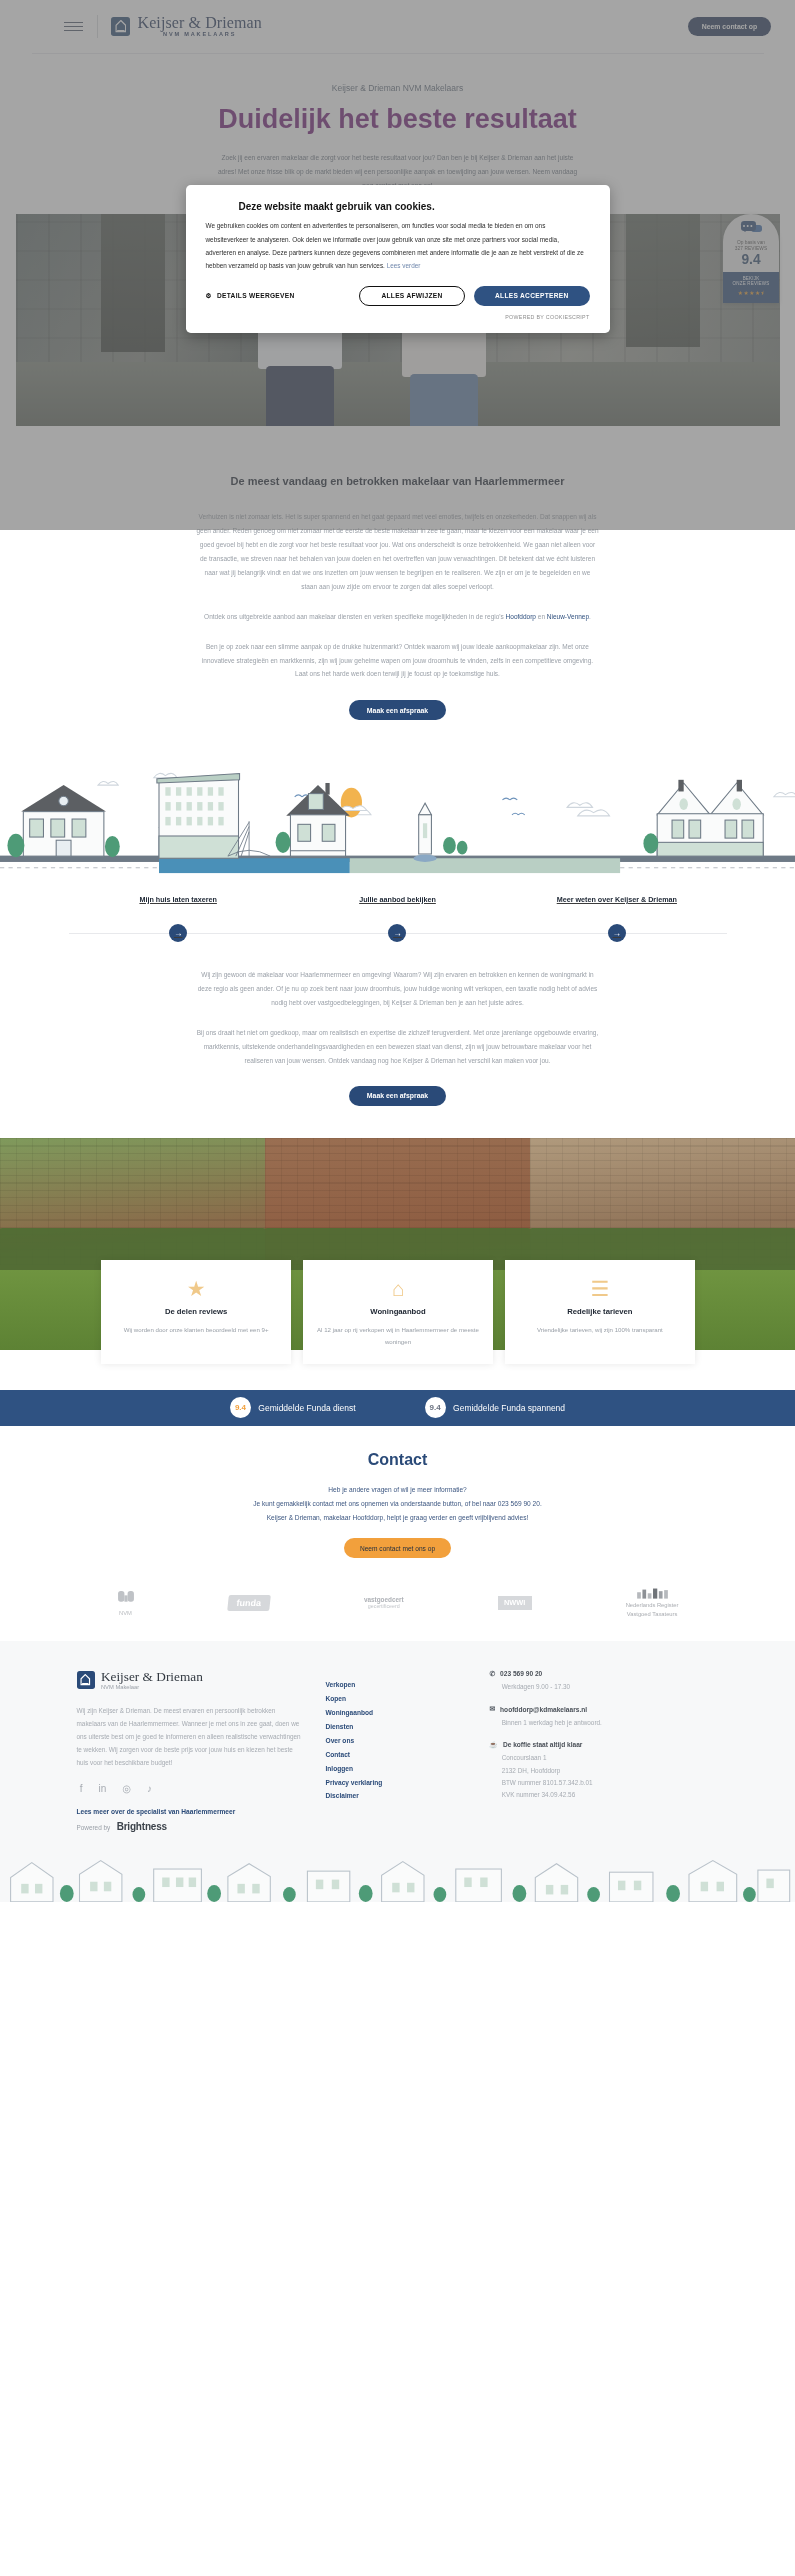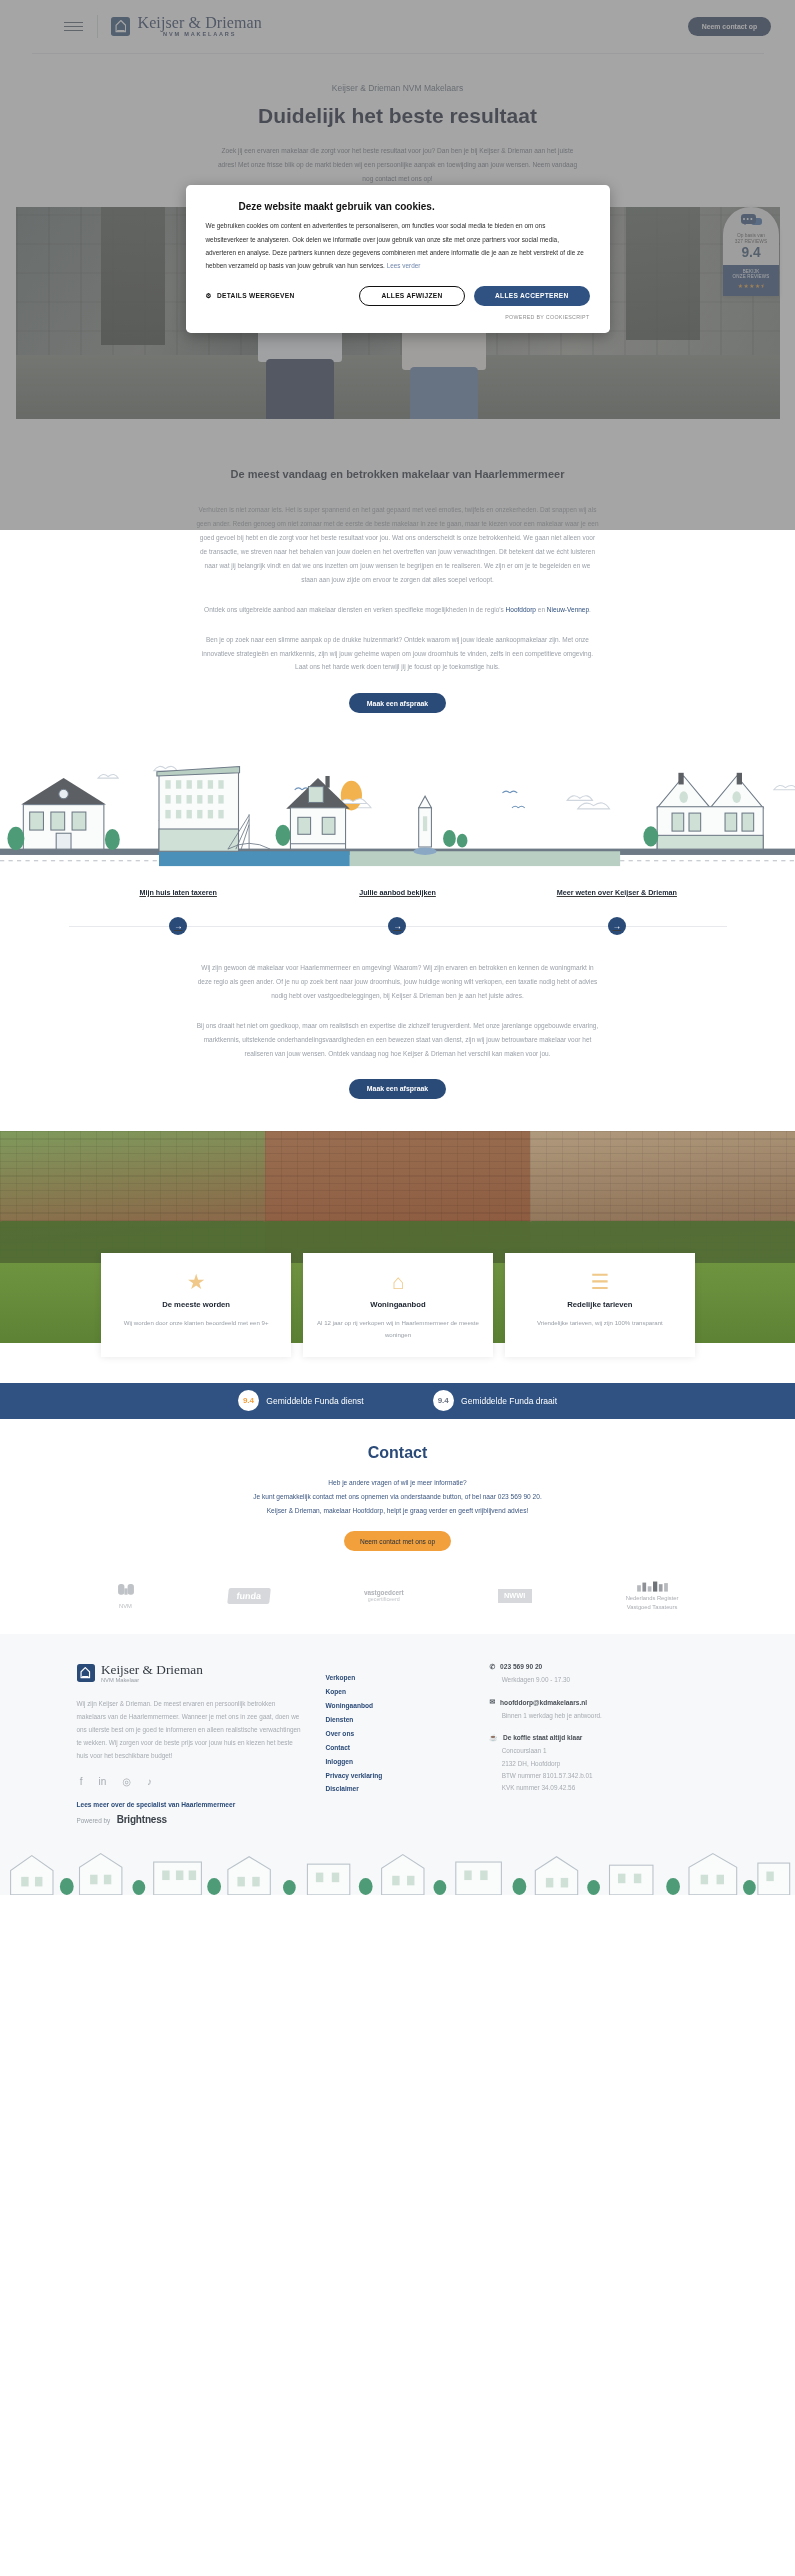--- a/index.html
+++ b/index.html
@@ -46,21 +46,21 @@
     margin-left: auto;
     background: #24365a; color: #fff; border: none; border-radius: 11.7px;
     padding: 5.8px 13.8px; font-size: 6.9px; font-weight: bold; cursor: pointer;
     white-space: nowrap;
   }
   .hdr-rule { height: 0.5px; background: #e6e8ec; width: 732px; margin: 0 auto; }
 
   
   .hero { position: relative; text-align: center; padding-top: 29px; }
   .hero-eyebrow { font-size: 8.5px; color: #5f6b7a; margin-bottom: 11.7px; }
-  .hero-title { font-size: 21px; font-weight: bold; color: #0f172a; margin-bottom: 16px; }
+  .hero-title { font-size: 27px; font-weight: bold; color: #701a75; margin-bottom: 16px; }
   .hero-lead {
     width: 366px; margin: 0 auto; font-size: 6.6px; line-height: 2.1; color: #6d7682;
   }
   .hero-band { position: relative; margin-top: 21px; height: 212px; }
   .hero-img {
     position: absolute; left: 16px; top: 0; width: 764px; height: 212px;
     background:
       linear-gradient(180deg, rgba(60,70,80,.25), rgba(60,70,80,.1)),
       linear-gradient(115deg,#6e7a74 0%,#8d9187 22%,#5d6660 38%,#8f948c 55%,#b3b4a8 72%,#7e857c 100%);
     overflow: hidden;
@@ -476,21 +476,21 @@
     </div>
     <div class="ph ph3">
       <div class="bricks"></div>
         <div class="hedge"></div>
         <div class="lawn"></div>
     </div>
 
     <div class="cards">
       <div class="card">
         <div class="card-icon" style="color:#f0c98a">★</div>
-        <h3>De meeste worden</h3>
+        <h3>De delen reviews</h3>
         <p>Wij worden door onze klanten beoordeeld met een 9+</p>
       </div>
       <div class="card">
         <div class="card-icon" style="color:#f0c98a">⌂</div>
         <h3>Woningaanbod</h3>
         <p>Al 12 jaar op rij verkopen wij in Haarlemmermeer de meeste woningen</p>
       </div>
       <div class="card">
         <div class="card-icon" style="color:#f0c98a">☰</div>
         <h3>Redelijke tarieven</h3>
@@ -499,21 +499,21 @@
     </div>
   </div>
 
   <div class="funda">
     <div class="funda-item">
       <div class="funda-circle" style="color:#f2a03c">9.4</div>
       <div class="funda-label">Gemiddelde Funda dienst</div>
     </div>
     <div class="funda-item">
       <div class="funda-circle" style="color:#6b7280">9.4</div>
-      <div class="funda-label">Gemiddelde Funda draait</div>
+      <div class="funda-label">Gemiddelde Funda spannend</div>
     </div>
   </div>
 
   <div class="contact">
     <h2>Contact</h2>
     <p>Heb je andere vragen of wil je meer informatie?</p>
     <p>Je kunt gemakkelijk contact met ons opnemen via onderstaande button, of bel naar 023 569 90 20.</p>
     <p>Keijser &amp; Drieman, makelaar Hoofddorp, helpt je graag verder en geeft vrijblijvend advies!</p>
     <button class="btn-orange" style="margin-top:13.8px">Neem contact met ons op</button>
 

